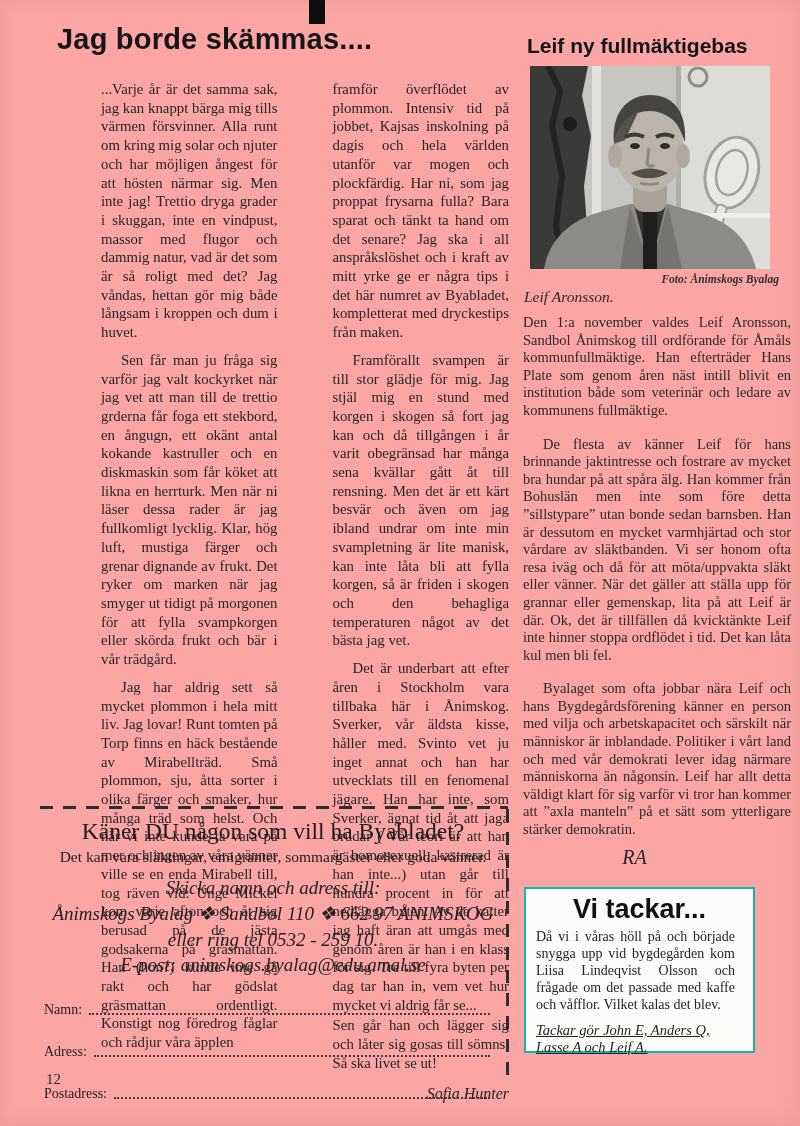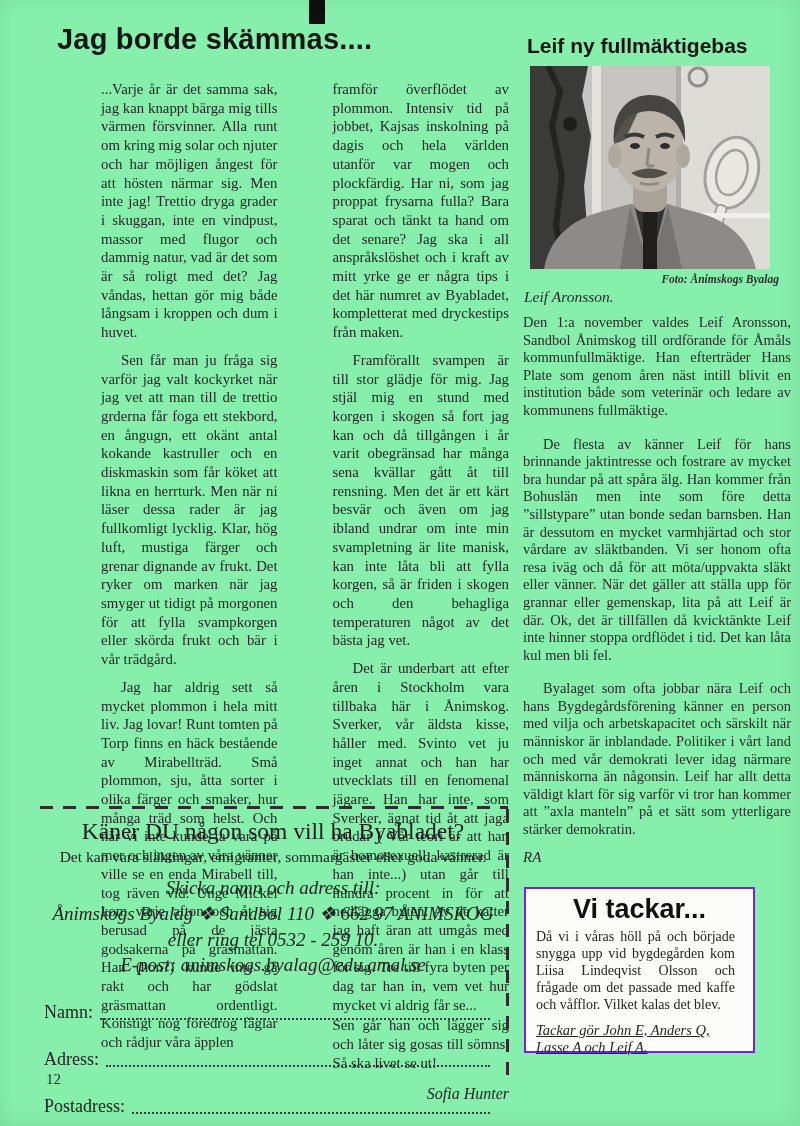--- a/index.html
+++ b/index.html
@@ -1,20 +1,20 @@
 <!DOCTYPE html>
 <html lang="sv"><head>
 <meta charset="utf-8">
 <style>
   html,body{margin:0;padding:0;background:#9a9a9a;}
   .page{
     position:relative;
     width:800px;height:1126px;
     margin:0 auto;
-    background:#86efac;
+    background:#fca5a5;
     box-shadow:inset -5px -6px 22px rgba(0,0,0,.05), inset 4px 3px 14px rgba(0,0,0,.03);
     overflow:hidden;
     color:#2b2b2b;
   }
   
   .scan-mark{position:absolute;left:309px;top:0;width:16px;height:24px;background:#0e0e0e;}
   
   .main-title{
     position:absolute;left:57px;top:24px;margin:0;
     font:bold 29px/1.1 "Liberation Sans",sans-serif;color:#161616;letter-spacing:.2px;
@@ -41,39 +41,39 @@
     position:absolute;left:524px;top:288px;
     font:italic 15.5px/18px "Liberation Serif",serif;color:#2a2a2a;
   }
   .right-body{
     position:absolute;left:523px;top:314px;width:268px;
     font:14.5px/17.6px "Liberation Serif",serif;text-align:justify;color:#2a2a2a;
   }
   .right-body p{margin:0;}
   .right-body p + p{margin-top:16px;}
   .right-body p.indent{text-indent:20px;}
-  .right-sig{margin-top:10px;margin-right:45px;text-align:left;font-style:italic;font-size:15px;}
+  .right-sig{margin-top:10px;margin-right:45px;text-align:center;font-style:italic;font-size:20px;}
   
   .coupon-dash-top{position:absolute;left:40px;top:806px;width:468px;height:3px;
     background:repeating-linear-gradient(90deg,#2e2e2e 0 13px,transparent 13px 23px);}
   .coupon-dash-right{position:absolute;left:506px;top:809px;width:3px;height:271px;
     background:repeating-linear-gradient(180deg,#2e2e2e 0 13px,transparent 13px 23px);}
   .coupon{position:absolute;left:44px;top:812px;width:458px;font-family:"Liberation Serif",serif;color:#232323;}
   .coupon-title{margin:6px 0 0 0;text-align:center;font-size:23.5px;font-weight:normal;line-height:1.15;color:#1c1c1c;}
   .coupon-title .bold{font-weight:normal;}
   .coupon-sub{margin-top:3px;text-align:center;font-size:15.5px;line-height:1.15;}
   .coupon-line{margin-top:4px;text-align:center;font-style:italic;font-size:19px;line-height:1.15;}
   .coupon-line.first{margin-top:11px;}
   .coupon-form{margin-top:16px;}
-  .form-row{display:flex;align-items:flex-end;margin-top:26px;padding-right:10px;font-size:18px;}
+  .form-row{display:flex;align-items:flex-end;margin-top:26px;padding-right:10px;font-size:14px;}
   .form-row .leader{flex:1;border-bottom:2px dotted #3c3c3c;margin:0 2px 3px 7px;height:1px;}
   
   .thanks{
     position:absolute;left:524px;top:887px;width:231px;height:166px;
-    border:2px solid #6d28d9;background:#fcfcfa;box-sizing:border-box;padding:4px 10px 0 10px;
+    border:2px solid #14b8a6;background:#fcfcfa;box-sizing:border-box;padding:4px 10px 0 10px;
   }
   .thanks-title{margin:0;text-align:center;font:bold 27px/1.2 "Liberation Sans",sans-serif;color:#111;}
   .thanks-body{margin:4px 8px 0 0;font:14px/16.9px "Liberation Serif",serif;text-align:justify;color:#242424;}
   .thanks-sig{margin:8px 0 0 0;font:italic 14.5px/17px "Liberation Serif",serif;color:#242424;text-decoration:underline;}
   
   .page-num{position:absolute;left:46px;top:1070px;font:15px/18px "Liberation Serif",serif;color:#2a2a2a;}
 </style>
 </head>
 <body>
 

